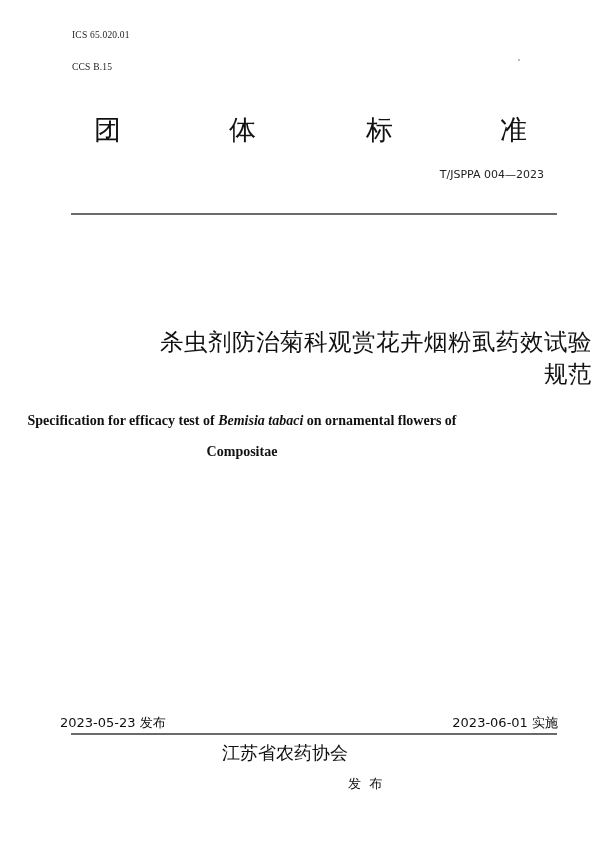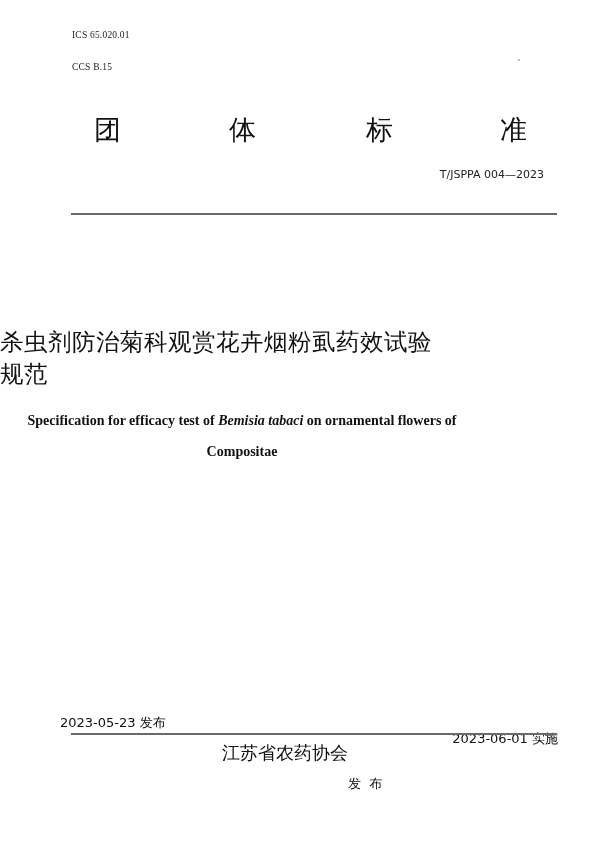--- a/index.html
+++ b/index.html
@@ -4,21 +4,21 @@
   <style>
     html, body { margin: 0; padding: 0; background: #ffffff; }
     body { width: 600px; height: 849px; position: relative; overflow: hidden; color: #111; }
     .abs { position: absolute; }
     .mono { font-family: Liberation Serif, serif; }
     .sans { font-family: "DejaVu Sans", "Liberation Sans", sans-serif; }
     .serif { font-family: "Liberation Serif", "DejaVu Serif", serif; }
     .code-line { left: 72px; font-size: 9.5px; letter-spacing: 0.2px; color: #222; }
     .big-char { top: 112px; font-size: 27px; line-height: 36px; color: #111; }
     .rule { left: 71px; width: 486px; height: 1.5px; background: #6a6a6a; }
-    .title-cn { left: 0; width: 592px; text-align: left; font-size: 23.5px; line-height: 34px; color: #111; letter-spacing: 0.5px; }
+    .title-cn { left: 0; width: 592px; text-align: right; font-size: 23.5px; line-height: 34px; color: #111; letter-spacing: 0.5px; }
     .title-en { left: 0; width: 484px; text-align: center; font-size: 14px; line-height: 20px; font-weight: bold; color: #111; }
     .date { top: 714px; font-size: 13px; line-height: 18px; color: #111; }
     .speck { left: 518px; top: 59px; width: 2px; height: 2px; background: #bbb; }
   </style>
 </head>
 <body>
 
 <div>
 
   <div class="abs speck"></div>
@@ -35,20 +35,20 @@
 
   <div class="abs rule" style="top:213px;"></div>
 
   <div class="abs title-cn sans" style="top:325px;">杀虫剂防治菊科观赏花卉烟粉虱药效试验</div>
   <div class="abs title-cn sans" style="top:357px;">规范</div>
 
   <div class="abs title-en serif" style="top:411px;"><span>Specification for efficacy test of </span><i>Bemisia tabaci</i><span> on ornamental flowers of</span></div>
   <div class="abs title-en serif" style="top:442px;">Compositae</div>
 
   <div class="abs date sans" style="left:60px;">2023-05-23 发布</div>
-  <div class="abs date sans" style="right:42px;margin-top:16px;">2023-06-01 实施</div>
+  <div class="abs date sans" style="right:42px;">2023-06-01 实施</div>
 
   <div class="abs rule" style="top:733px;"></div>
 
   <div class="abs sans" style="left:222px; top:744px; font-size:18px; line-height:18px;">江苏省农药协会</div>
   <div class="abs sans" style="left:348px; top:775px; font-size:13px; line-height:18px; letter-spacing:2px;">发 布</div>
 
 </div>
 
 </body></html>

